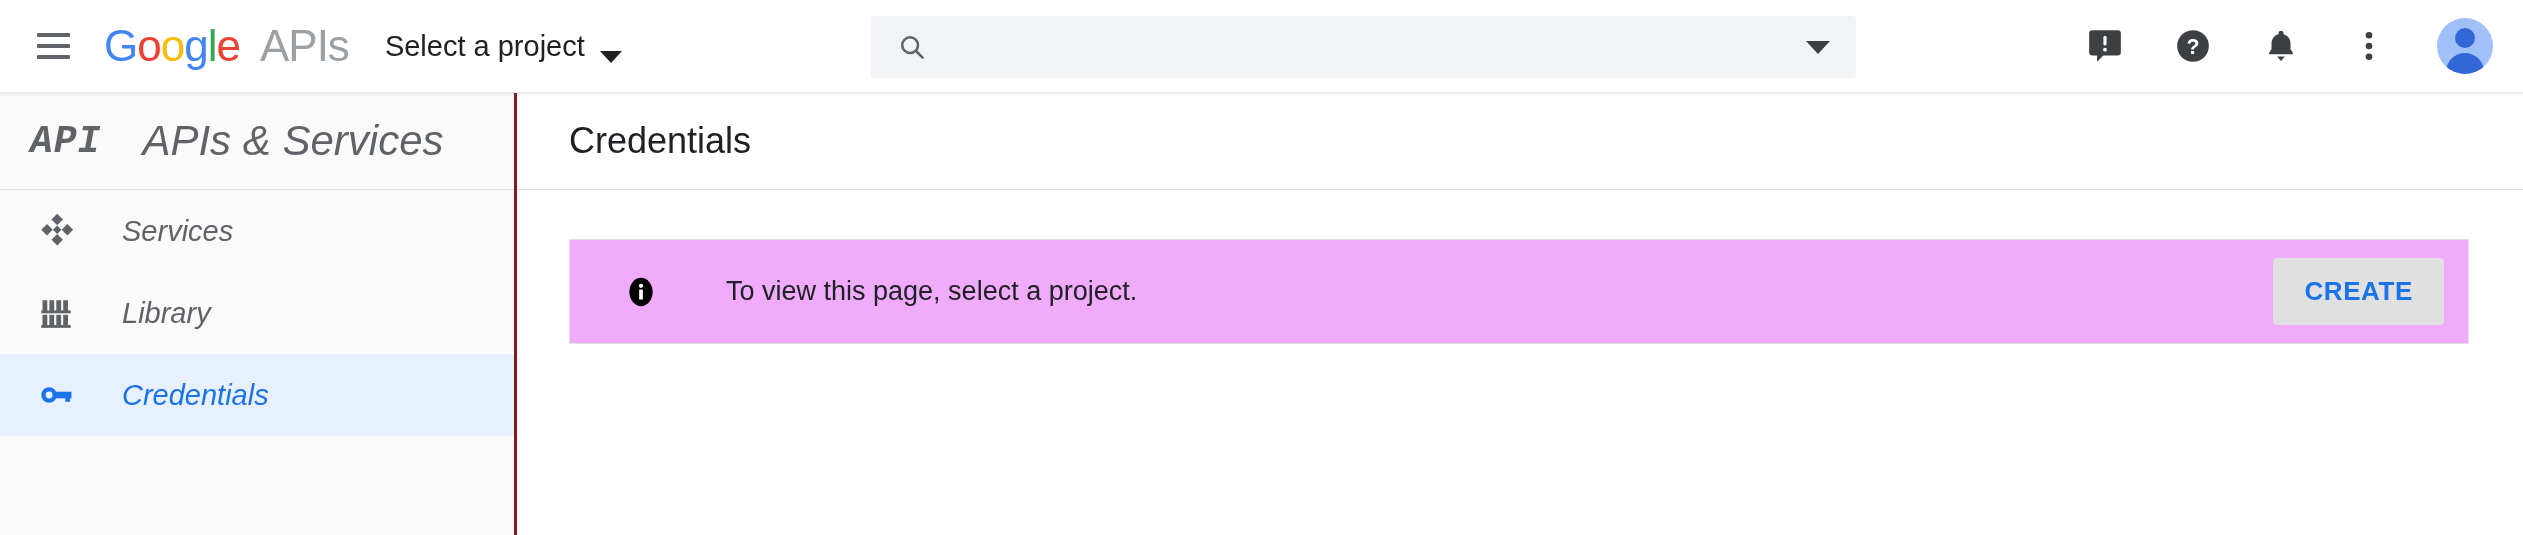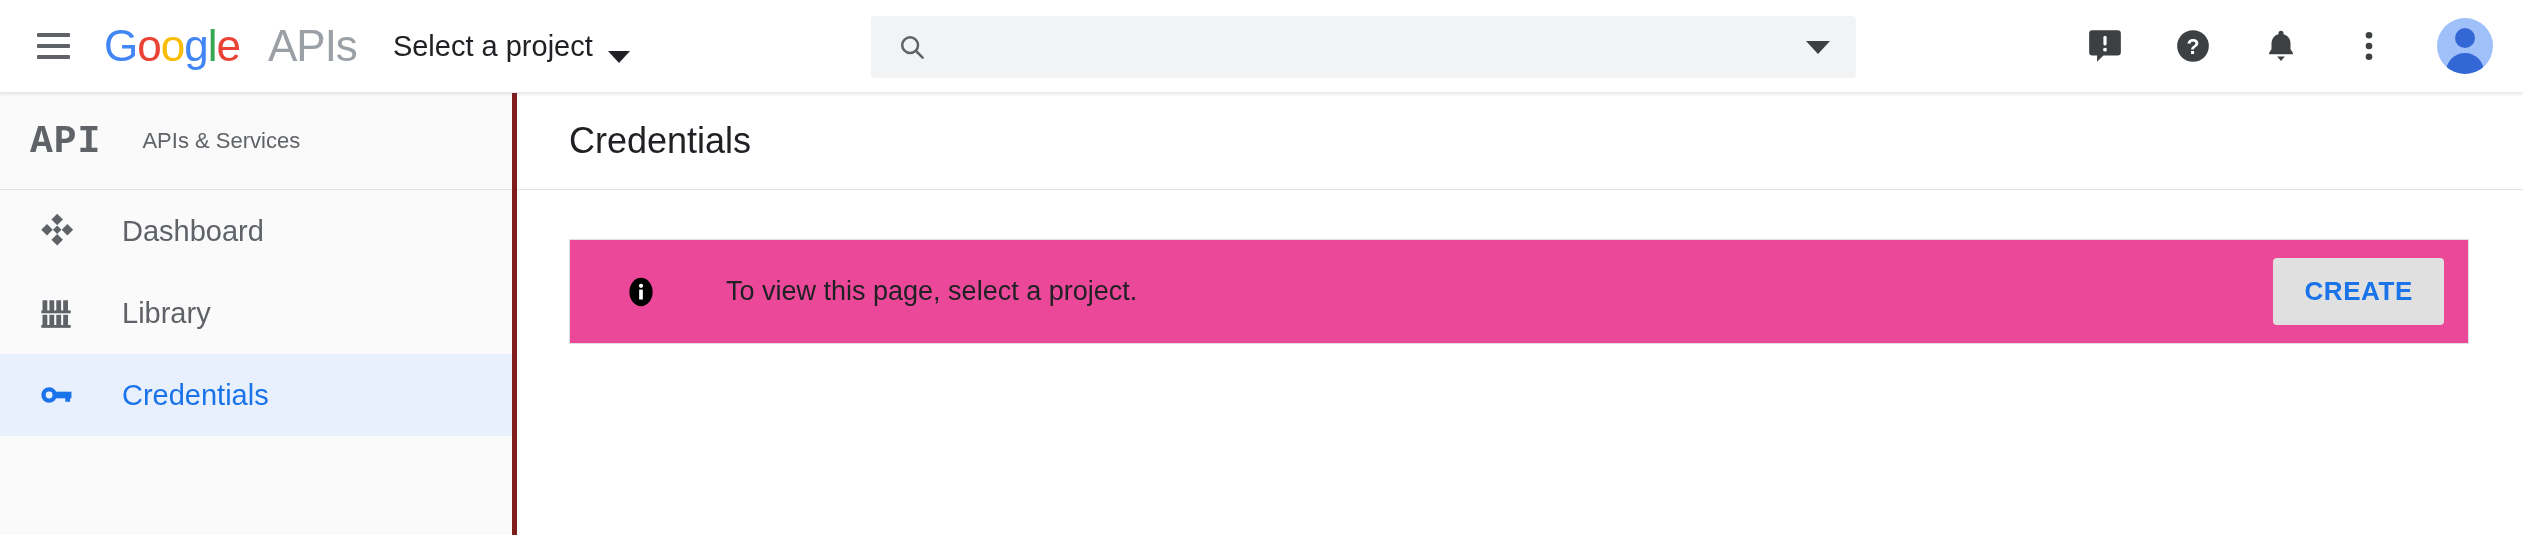--- a/index.html
+++ b/index.html
@@ -36,21 +36,21 @@
     font-size: 44px; letter-spacing: -1px;
     cursor: pointer;
     font-family: "Liberation Sans", sans-serif;
   }
   .logo-wrap .g1 { color:#4285f4; }
   .logo-wrap .o1 { color:#ea4335; }
   .logo-wrap .o2 { color:#fbbc05; }
   .logo-wrap .g2 { color:#4285f4; }
   .logo-wrap .l1 { color:#34a853; }
   .logo-wrap .e1 { color:#ea4335; }
-  .logo-wrap .apis { color:#9aa0a6; margin-left: 28px; text-align: right; }
+  .logo-wrap .apis { color:#9aa0a6; margin-left: 20px; text-align: right; }
 
   .project-picker {
     margin-left: 36px;
     display: flex; align-items: flex-end; gap: 15px;
     font-size: 29px; color: #202124; cursor: pointer;
     white-space: nowrap;
   }
   .caret-down {
     width: 0; height: 0;
     border-left: 11px solid transparent;
@@ -114,39 +114,40 @@
     border-radius: 19px 19px 0 0;
     background: #3367d6;
   }
 
   
   .body-row { display: flex; height: 442px; }
 
   .sidebar {
     width: 517px; flex: 0 0 517px;
     background: #fafafa;
-    border-right: 5px solid #7f1d1d;
+    border-right: 3px solid #7f1d1d;
+    font-style: italic;
   }
   .sidebar-head {
     height: 97px;
     display: flex; align-items: center;
     padding-left: 30px;
     border-bottom: 1px solid #e0e0e0;
     background: #fafafa;
   }
   .api-badge {
     font-family: "Liberation Mono", monospace;
     font-weight: bold;
     font-size: 38px;
     color: #5f6368;
     letter-spacing: 1px;
   }
   .sidebar-title {
     margin-left: 41px;
-    font-size: 22px; color: #5f6368;
+    font-size: 42px; color: #5f6368;
     white-space: nowrap;
   }
 
   .nav-item {
     height: 82px;
     display: flex; align-items: center;
     padding-left: 33px;
     cursor: pointer;
     color: #5f6368;
   }
@@ -166,21 +167,21 @@
   .main-head {
     height: 97px;
     display: flex; align-items: center;
     padding-left: 52px;
     border-bottom: 1px solid #e0e0e0;
   }
   .page-title { font-size: 36px; color: #202124; }
 
   .banner-area { padding: 49px 54px 0 52px; }
   .banner {
-    background: #ec4899;
+    background: #f0abfc;
     border: 1px solid #e0e0e0;
     height: 105px;
     display: flex; align-items: center;
     padding: 0 24px 0 54px;
   }
   .info-icon { flex: 0 0 auto; width: 34px; height: 34px; }
   .banner-text {
     margin-left: 68px;
     font-size: 27px; color: #202124;
     flex: 1 1 auto;
@@ -290,21 +291,21 @@
         <svg viewBox="0 0 24 24" width="36" height="36">
           <g fill="#5f6368">
             <rect x="10.1" y="1.6" width="5.4" height="5.4" transform="rotate(45 12.8 4.3)"></rect>
             <rect x="3.3" y="8.4" width="5.4" height="5.4" transform="rotate(45 6 11.1)"></rect>
             <rect x="16.9" y="8.4" width="5.4" height="5.4" transform="rotate(45 19.6 11.1)"></rect>
             <rect x="10.1" y="15.2" width="5.4" height="5.4" transform="rotate(45 12.8 17.9)"></rect>
             <rect x="10.8" y="9.1" width="4" height="4" transform="rotate(45 12.8 11.1)"></rect>
           </g>
         </svg>
       </span>
-      <span class="nav-label">Dashboard</span>
+      <span class="nav-label">Services</span>
     </div>
 
     <div class="nav-item">
       <span class="nav-icon">
         <svg viewBox="0 0 24 24" width="36" height="36">
           <g fill="#5f6368">
             <rect x="3" y="3.5" width="3.2" height="7.3"></rect>
             <rect x="7.6" y="3.5" width="3.2" height="7.3"></rect>
             <rect x="12.2" y="3.5" width="3.2" height="7.3"></rect>
             <rect x="16.8" y="3.5" width="3.2" height="7.3"></rect>

